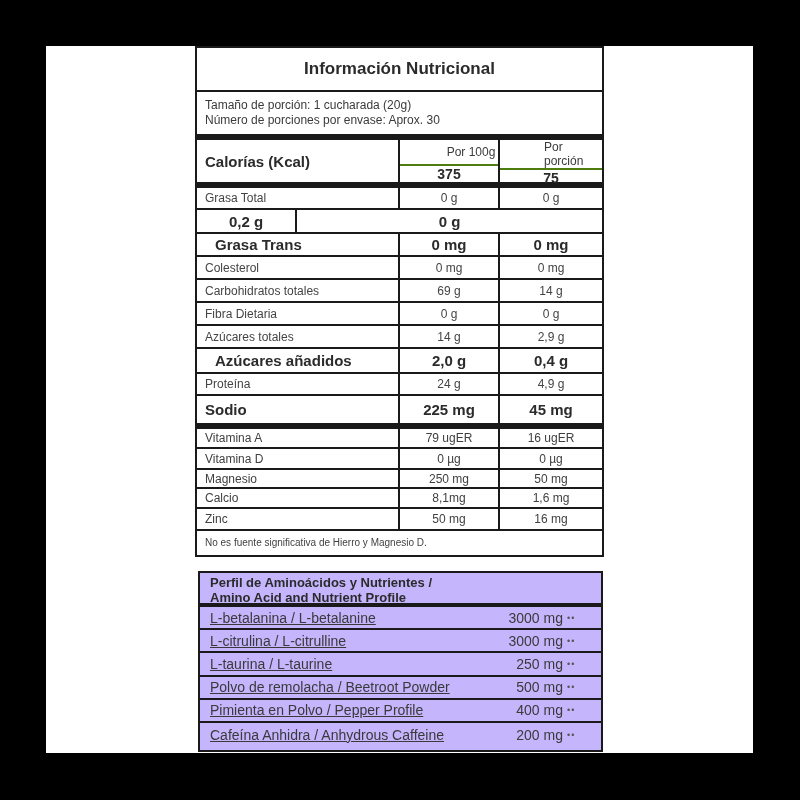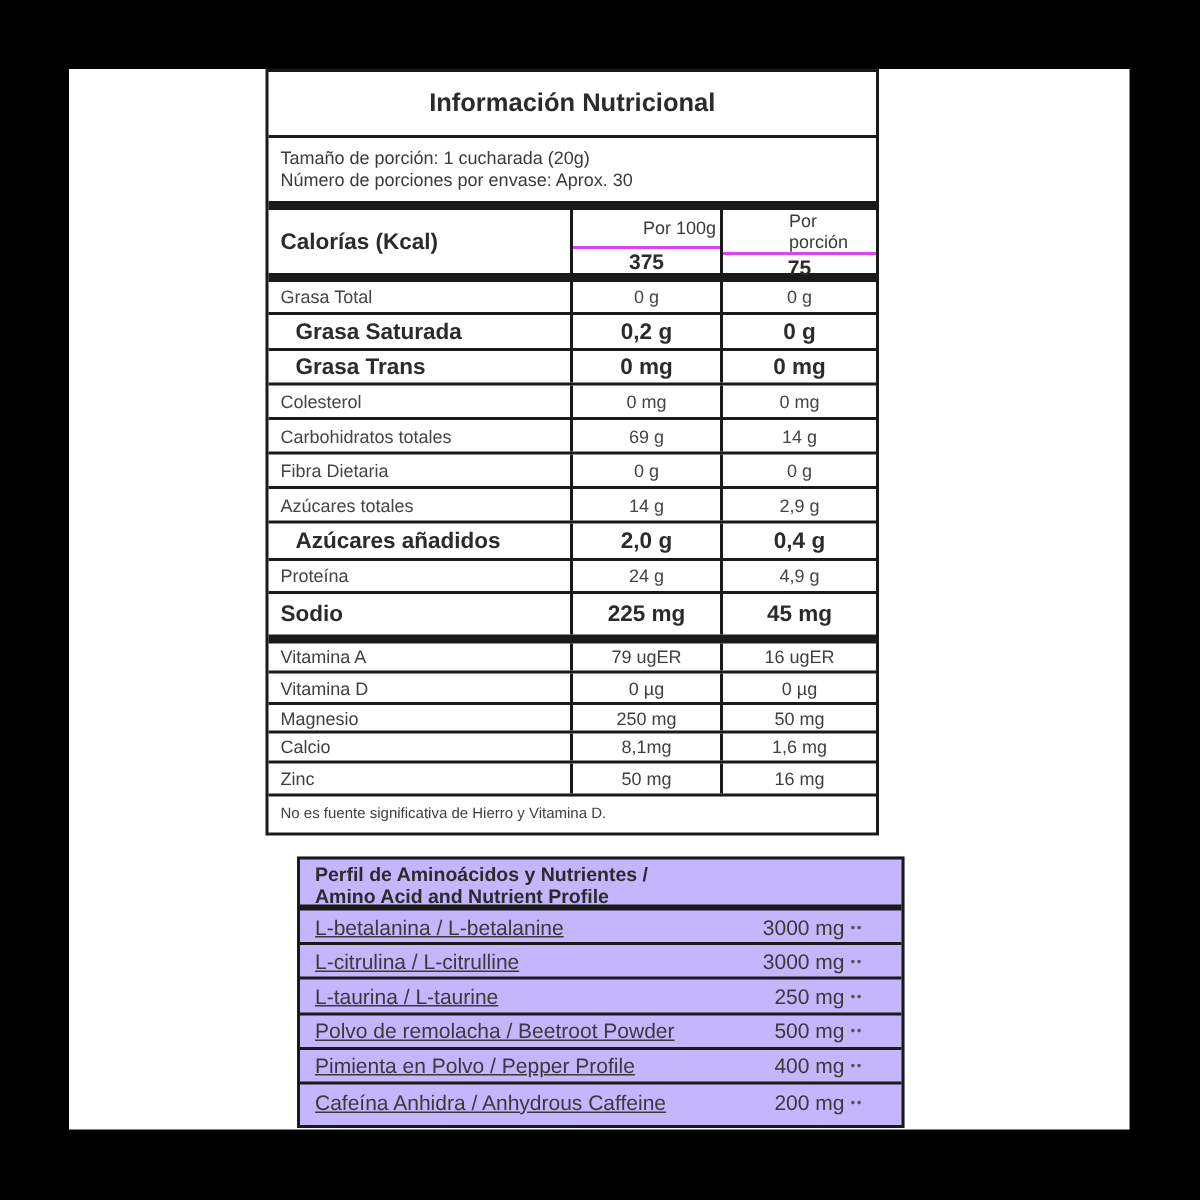--- a/index.html
+++ b/index.html
@@ -19,21 +19,21 @@
       position: absolute;
       left: 46px;
       top: 46px;
       width: 707px;
       height: 707px;
       background: #fff;
     }
     
     .nft {
       position: absolute;
-      left: 177px;
+      left: 195px;
       top: 46px;
       width: 409px;
       height: 511px;
       box-sizing: border-box;
       border: 2px solid #1a1a1a;
       background: #fff;
     }
     .nft-title {
       height: 44px;
       box-sizing: border-box;
@@ -77,21 +77,21 @@
       width: 100px;
       display: flex;
       flex-direction: column;
       box-sizing: border-box;
       border-right: 2px solid #1a1a1a;
     }
     .cal-col:last-child { border-right: none; flex: 1; }
     .cal-head {
       height: 31px;
       box-sizing: border-box;
-      border-bottom: 2px solid #d946ef;
+      border-bottom: 2px solid #4d7c0f;
       display: flex;
       align-items: center;
       justify-content: center;
       font-size: 12px;
       color: #3a3a3a;
       padding-left: 44px;
     }
     .cal-val {
       flex: 1;
       display: flex;
@@ -232,21 +232,20 @@
   </div>
   <div class="thick"></div>
 
   <div>
     <div class="row" style="height:22px">
       <div class="c-name">Grasa Total</div>
       <div class="c-v1">0 g</div>
       <div class="c-v2">0 g</div>
     </div>
     <div class="row bold indent" style="height:24px">
-      <div class="c-name">Grasa Saturada</div>
       <div class="c-v1">0,2 g</div>
       <div class="c-v2">0 g</div>
     </div>
     <div class="row bold indent" style="height:23px">
       <div class="c-name">Grasa Trans</div>
       <div class="c-v1">0 mg</div>
       <div class="c-v2">0 mg</div>
     </div>
     <div class="row" style="height:23px">
       <div class="c-name">Colesterol</div>
@@ -308,21 +307,21 @@
       <div class="c-v1">8,1mg</div>
       <div class="c-v2">1,6 mg</div>
     </div>
     <div class="row vit last" style="height:20px">
       <div class="c-name">Zinc</div>
       <div class="c-v1">50 mg</div>
       <div class="c-v2">16 mg</div>
     </div>
   </div>
 
-  <div class="footnote">No es fuente significativa de Hierro y Vitamina D.</div>
+  <div class="footnote">No es fuente significativa de Hierro y Magnesio D.</div>
 </div>
 
 <div class="amino">
   <div class="amino-head">
     <div>Perfil de Aminoácidos y Nutrientes /</div>
     <div>Amino Acid and Nutrient Profile</div>
   </div>
   <div class="amino-row">
     <span class="amino-name">L-betalanina / L-betalanine</span>
     <span class="amino-val">3000 mg</span>

